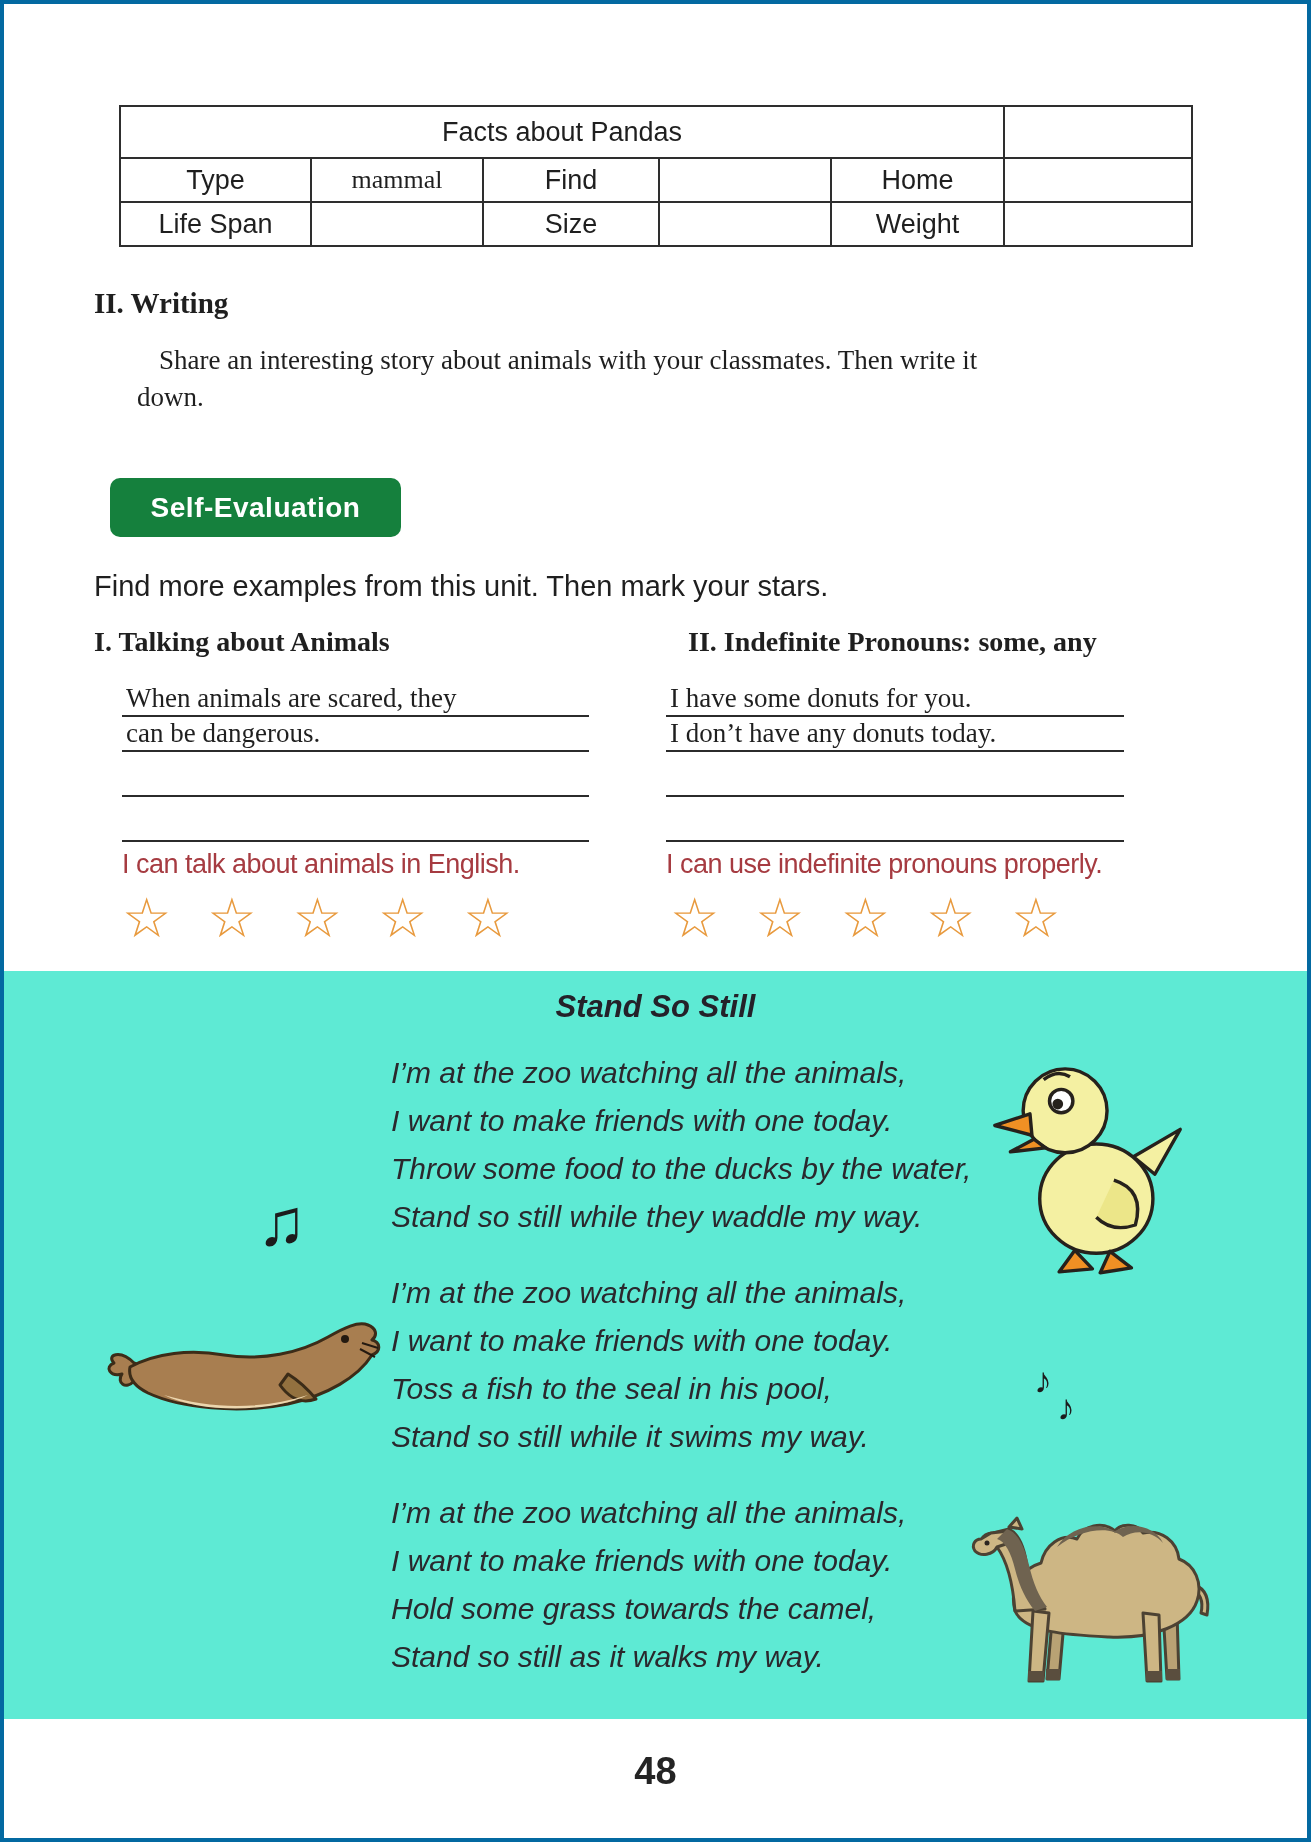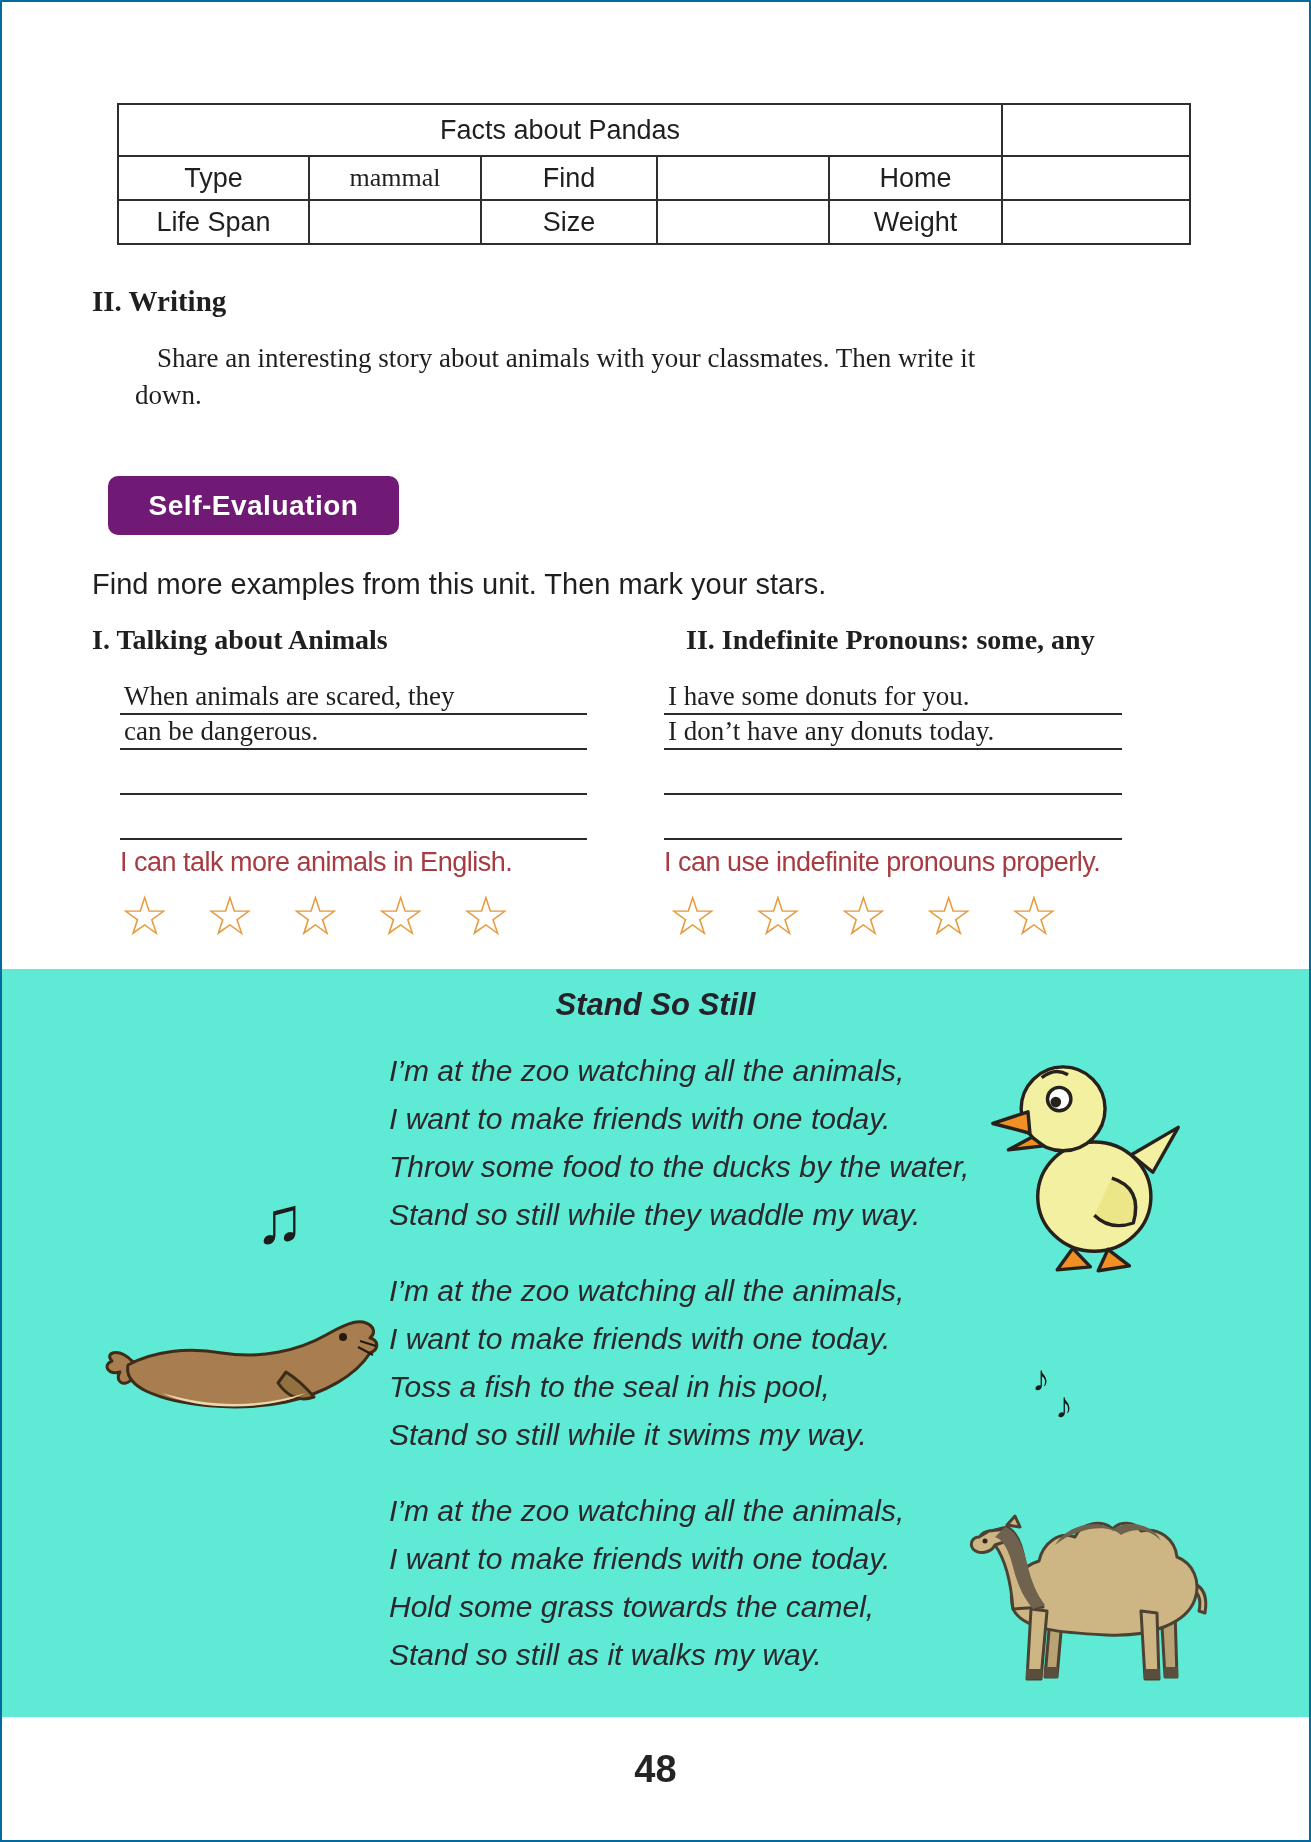--- a/index.html
+++ b/index.html
@@ -1,18 +1,18 @@
 <!DOCTYPE html>
 <html><head>
 <meta charset="utf-8">
 <style>
   html,body { margin:0; padding:0; background:#ffffff; }
   .page {
     position:relative; width:1311px; height:1842px; background:#ffffff;
-    border:2px solid #0369a1; box-sizing:border-box; overflow:hidden;
+    border:4px solid #0369a1; box-sizing:border-box; overflow:hidden;
     font-family:"Liberation Sans", sans-serif; color:#1f1f1f;
   }
   
   .facts-table {
     position:absolute; left:115px; top:101px; width:1072px;
     border-collapse:collapse; table-layout:fixed;
   }
   .facts-table td {
     border:2px solid #2e2e2e; text-align:center; vertical-align:middle;
     font-size:27px; padding:0;
@@ -25,21 +25,21 @@
     font-family:"Liberation Serif", serif; font-weight:bold; font-size:29px;
   }
   .writing-body {
     position:absolute; left:133px; top:338px; width:910px;
     font-family:"Liberation Serif", serif; font-size:27px; line-height:37px;
   }
   .writing-body .wline1 { padding-left:22px; }
   
   .se-badge {
     position:absolute; left:106px; top:474px; width:291px; height:59px;
-    background:#701a75; border-radius:10px; color:#ffffff;
+    background:#15803d; border-radius:10px; color:#ffffff;
     font-weight:bold; font-size:28px; line-height:59px; text-align:center;
     letter-spacing:0.5px;
   }
   .se-intro { position:absolute; left:90px; top:566px; font-size:29px; }
   .col-heading {
     position:absolute; top:622px;
     font-family:"Liberation Serif", serif; font-weight:bold; font-size:28px;
   }
   .col-heading.left { left:90px; }
   .col-heading.right { left:660px;margin-left:24px; }
@@ -141,21 +141,21 @@
   <div class="answer-line lcol al-1">When animals are scared, they</div>
   <div class="answer-line lcol al-2">can be dangerous.</div>
   <div class="answer-line lcol al-3"></div>
   <div class="answer-line lcol al-4"></div>
 
   <div class="answer-line rcol al-1">I have some donuts for you.</div>
   <div class="answer-line rcol al-2">I don’t have any donuts today.</div>
   <div class="answer-line rcol al-3"></div>
   <div class="answer-line rcol al-4"></div>
 
-  <div class="can-do lcol">I can talk more animals in English.</div>
+  <div class="can-do lcol">I can talk about animals in English.</div>
   <div class="can-do rcol">I can use indefinite pronouns properly.</div>
 
   <div class="stars lcol">
       <span class="star">☆</span>
       <span class="star">☆</span>
       <span class="star">☆</span>
       <span class="star">☆</span>
       <span class="star">☆</span>
     </div>
   <div class="stars rcol">

